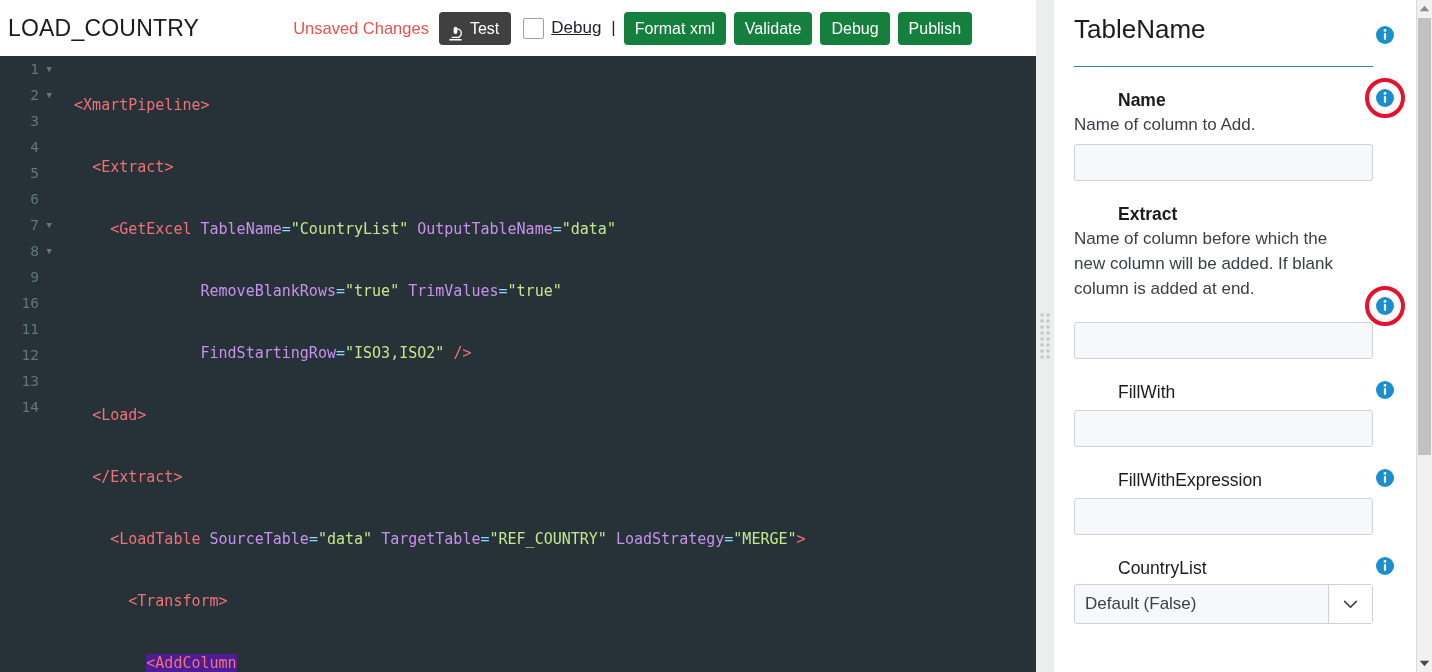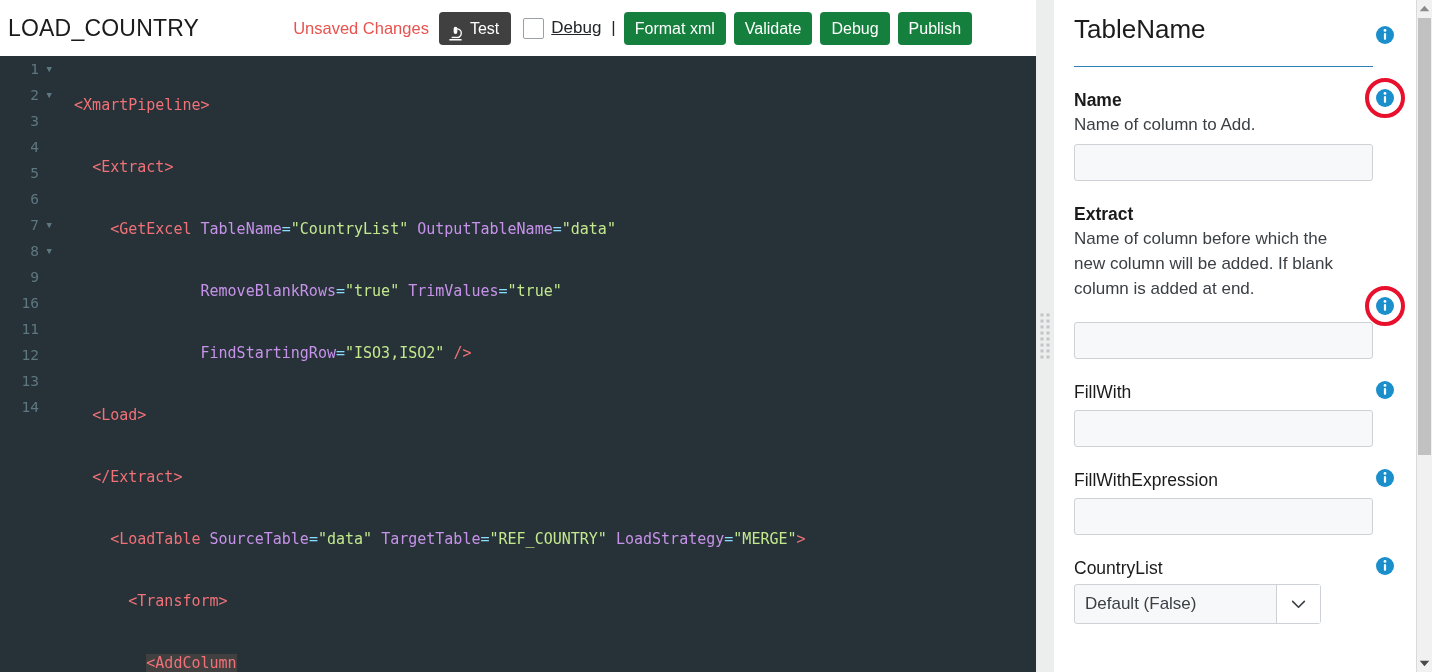--- a/index.html
+++ b/index.html
@@ -160,21 +160,21 @@
     height: 26px;
     line-height: 26px;
     white-space: pre;
   }
   
   .tk-tag   { color: #f07178; }
   .tk-angle { color: #f07178; }
   .tk-attr  { color: #c792ea; }
   .tk-eq    { color: #89ddff; }
   .tk-str   { color: #c3e88d; }
-  .sel-hl   { background: #404040; }
+  .sel-hl   { background: #4c1d95; }
 
   
   #splitter {
     position: absolute;
     left: 1036px; top: 0;
     width: 18px;
     height: 672px;
     background: #eceded;
     cursor: col-resize;
   }
@@ -225,20 +225,21 @@
     height: 1px;
     background: #2e82b7;
     margin-top: 22px;
     width: 299px;
   }
   .field-block { margin-top: 22px; position: relative; }
   .field-row {
     display: flex;
     align-items: flex-start;
     justify-content: space-between;
+    margin-left: 44px;
   }
   .field-label {
     font-size: 17.5px;
     color: #1b1b1b;
     font-weight: 700;
     line-height: 22px;
   }
   .field-label-normal {
     font-size: 17.5px;
     color: #1b1b1b;
@@ -257,21 +258,21 @@
     margin-top: 7px;
     width: 299px;
     height: 37px;
     background: #f7f8f9;
     border: 1px solid #ced2d6;
     border-radius: 3px;
     box-sizing: border-box;
   }
   .select-wrap {
     margin-top: 5px;
-    width: 247px;
+    width: 299px;
     height: 40px;
     background: #f7f8f9;
     border: 1px solid #ced2d6;
     border-radius: 3px;
     box-sizing: border-box;
     display: flex;
     align-items: center;
     position: relative;
   }
   .select-value {

